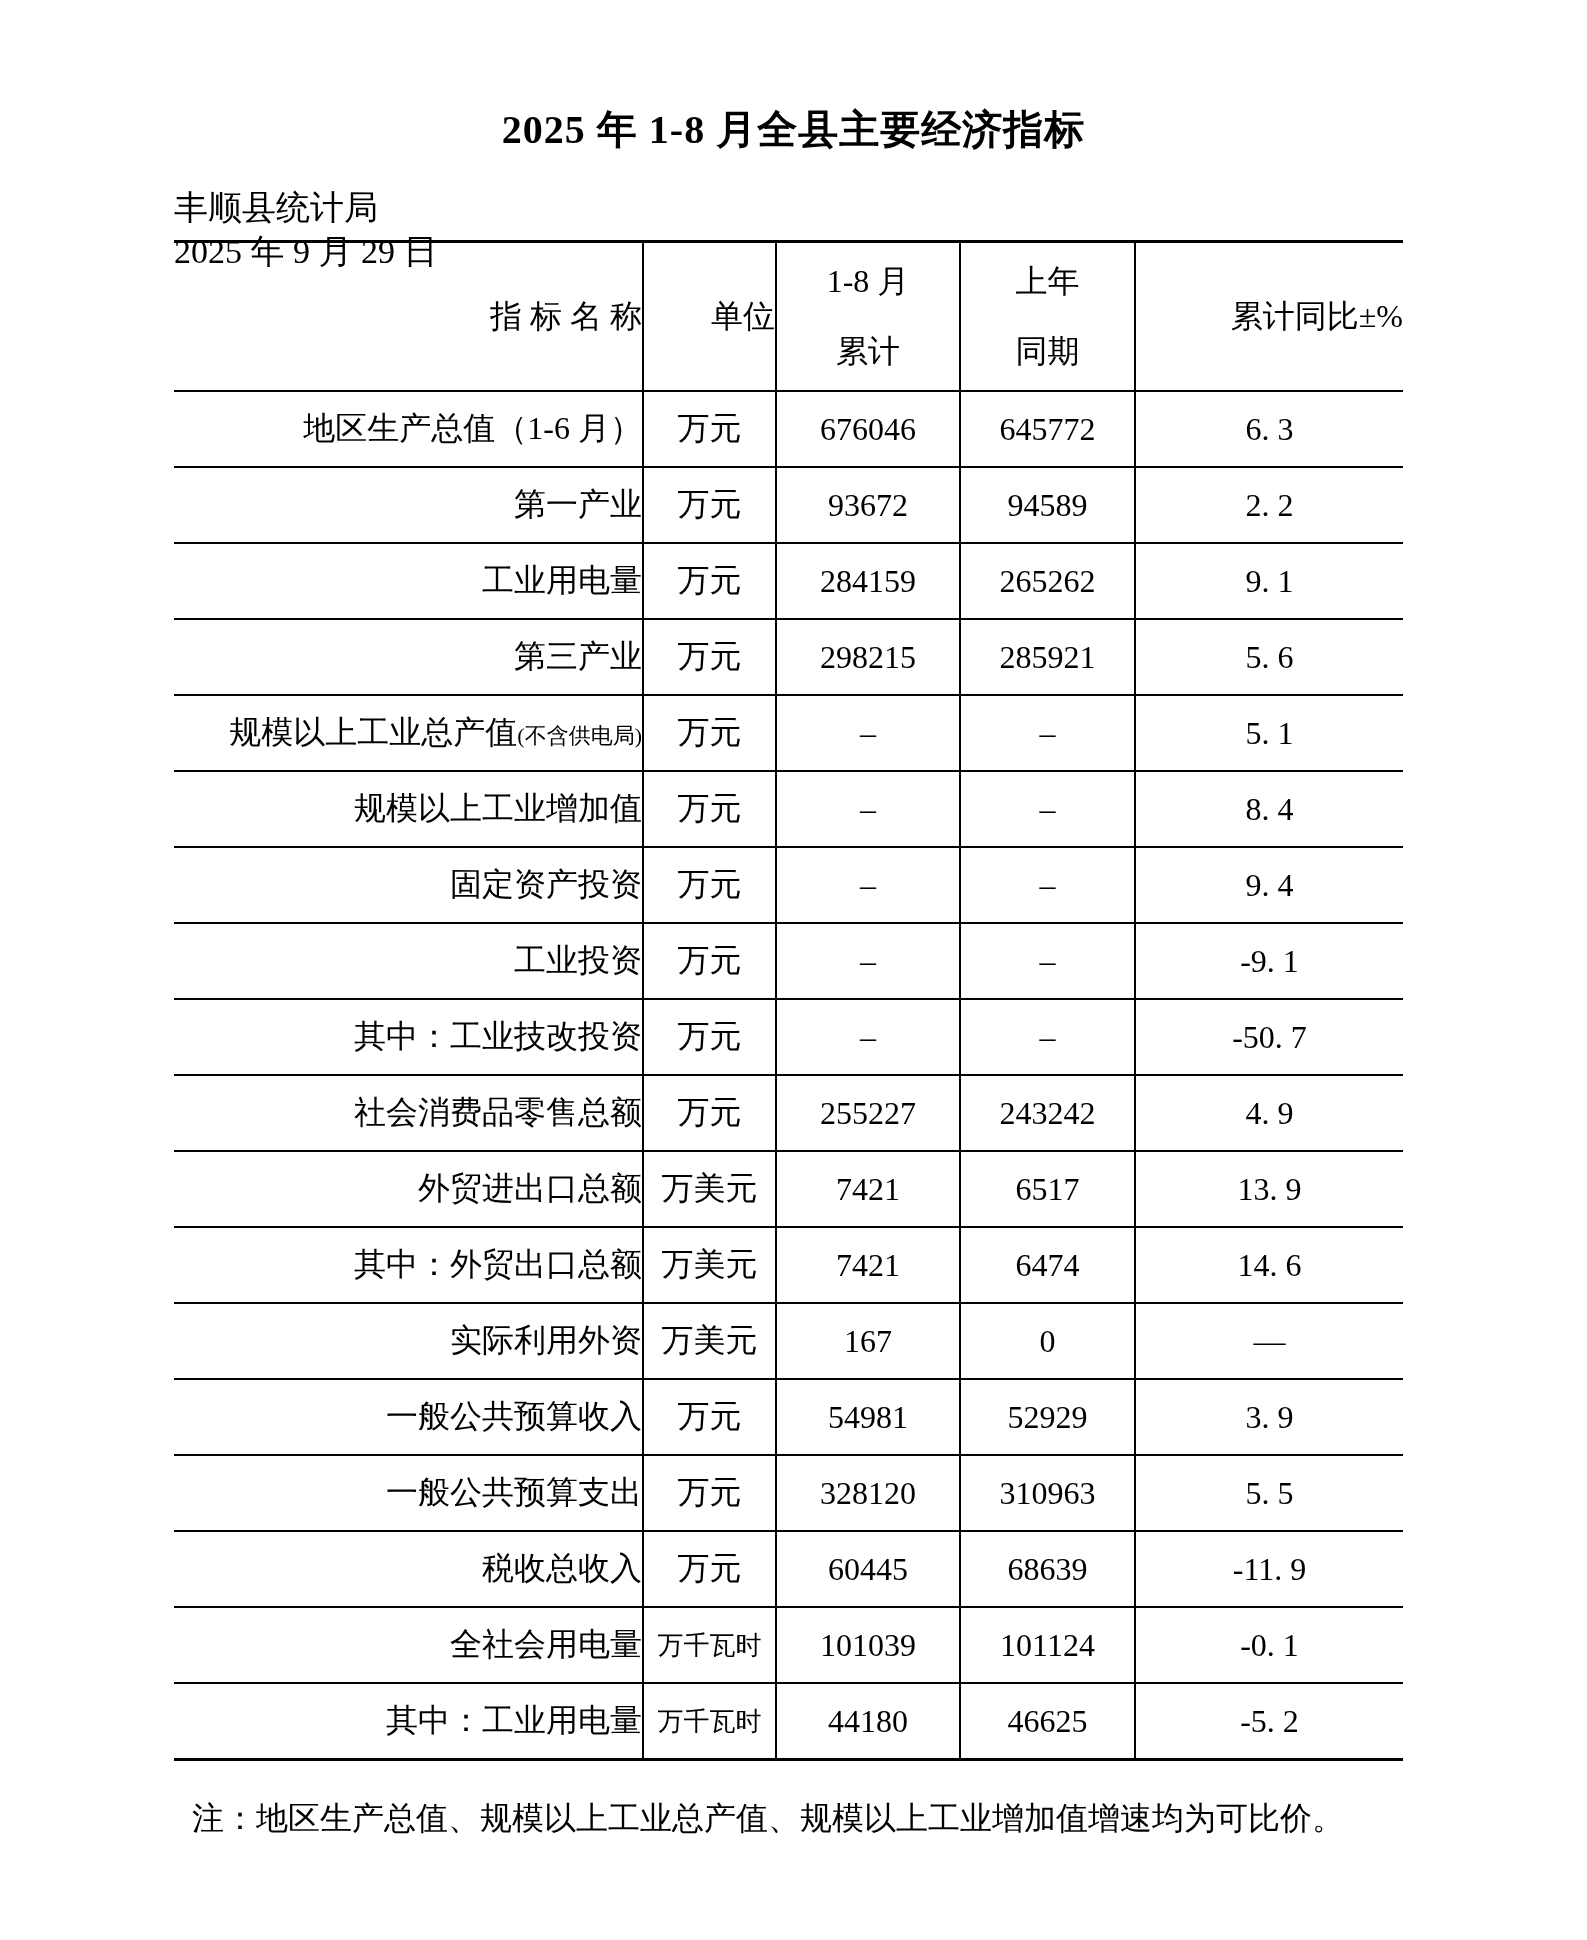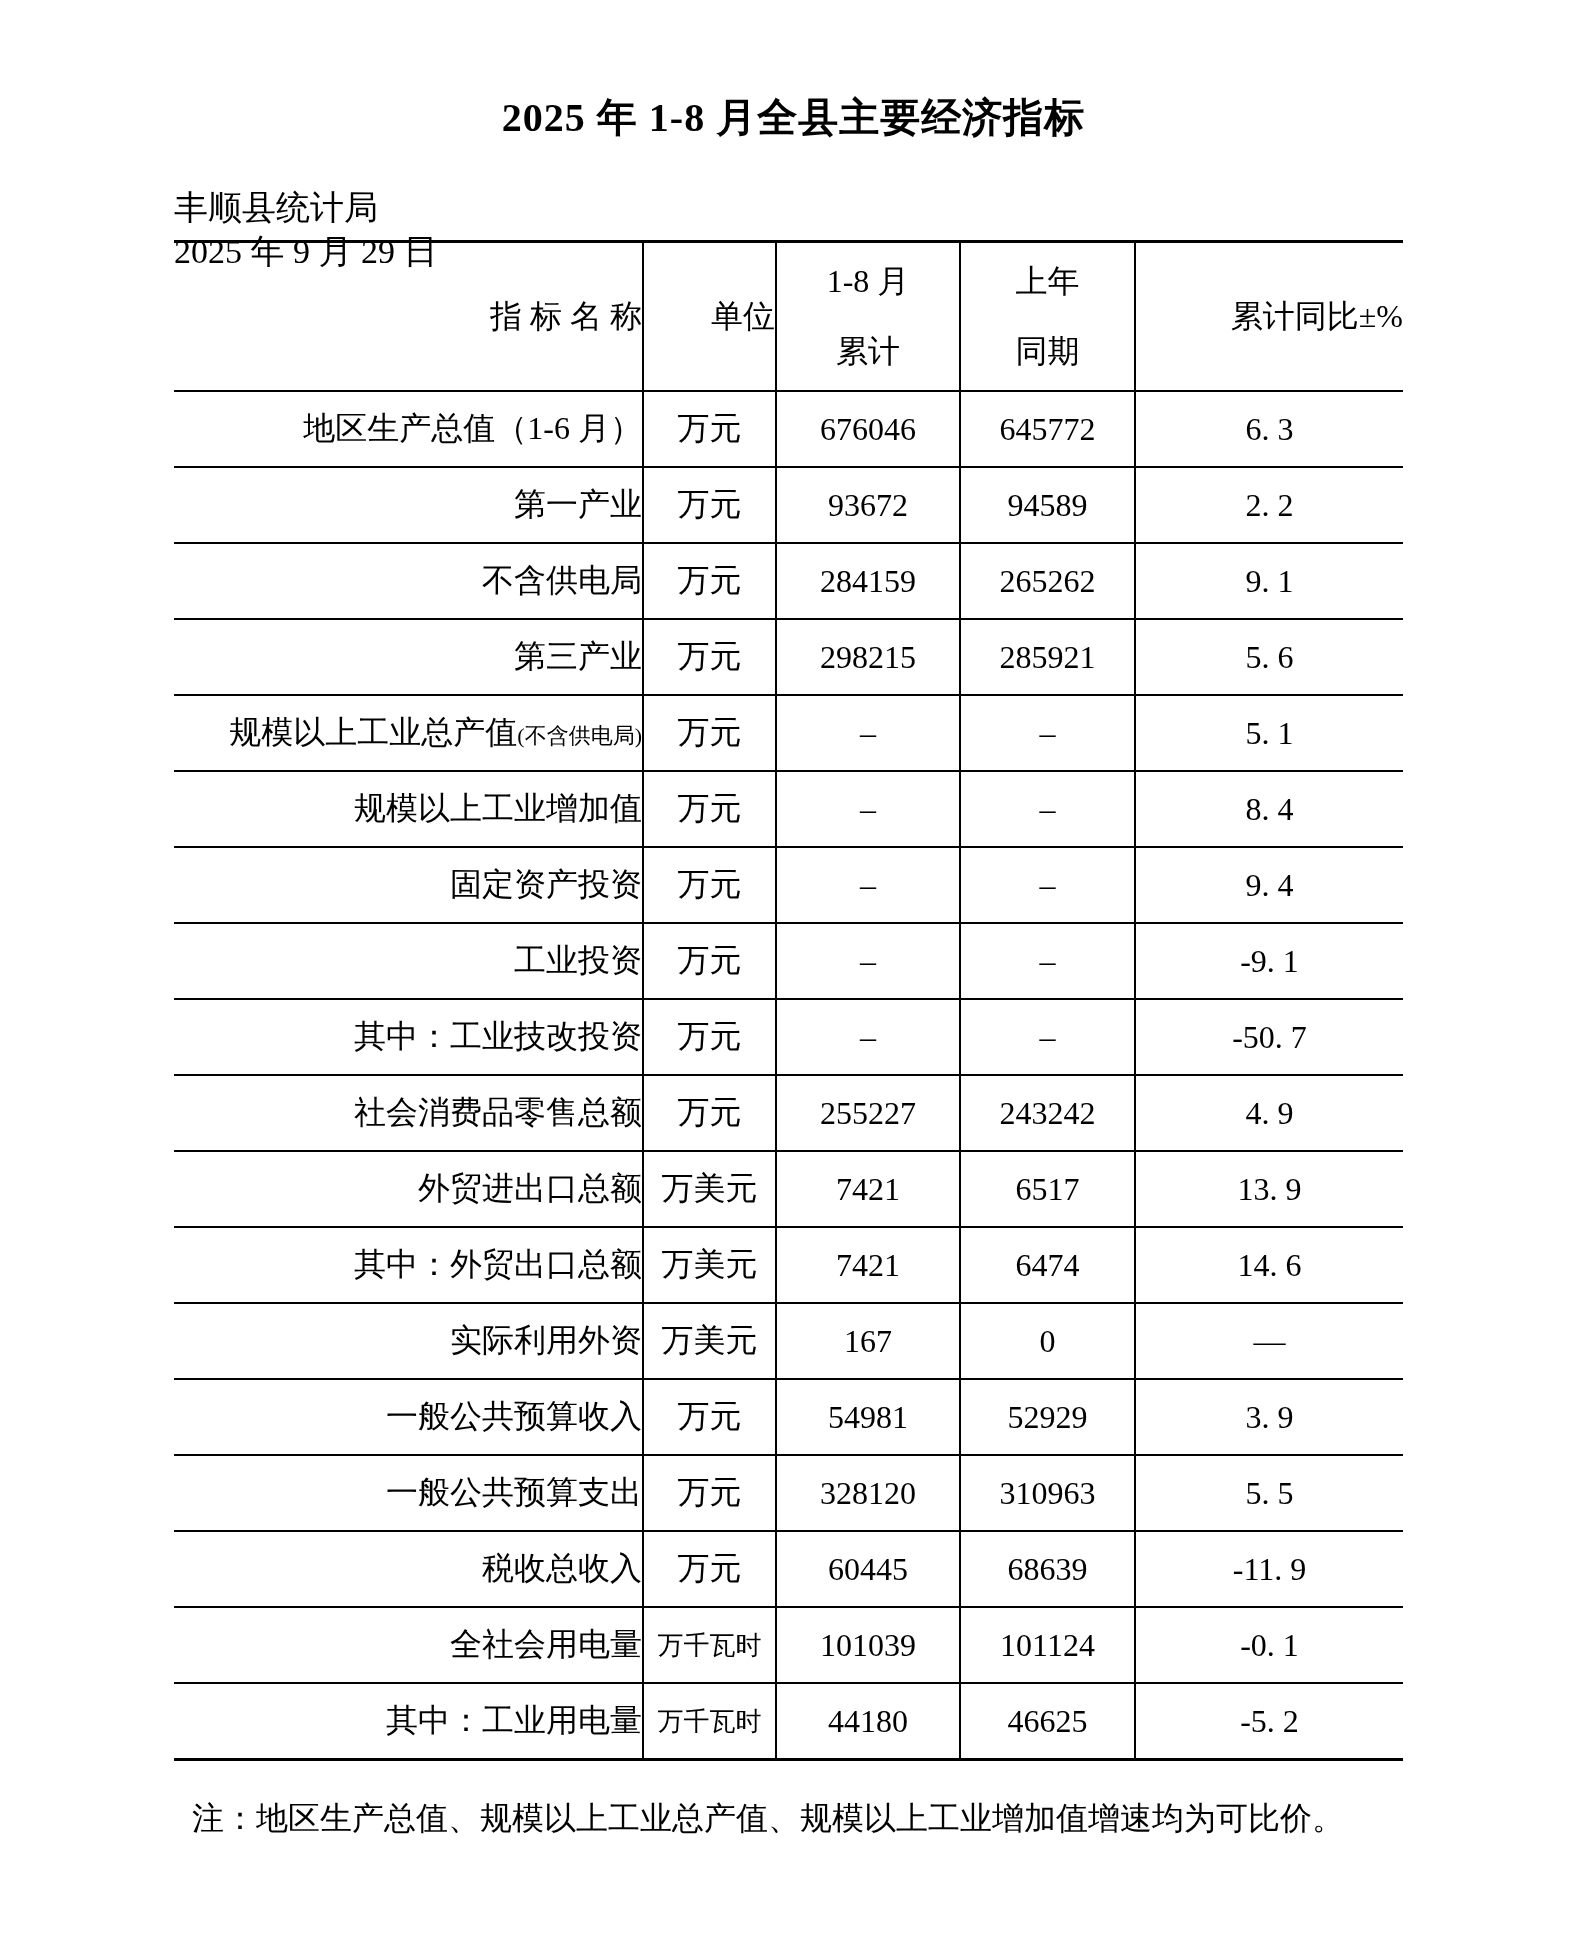--- a/index.html
+++ b/index.html
@@ -3,21 +3,21 @@
 <meta charset="utf-8">
 <style>
   html,body { margin:0; padding:0; }
   body {
     width:1587px; height:1940px;
     background:#ffffff; color:#000000;
     font-family:"Liberation Serif","DejaVu Serif",serif;
     position:relative; overflow:hidden;
   }
   .title {
-    position:absolute; top:92px; left:0; width:1587px;
+    position:absolute; top:104px; left:0; width:1587px;
     text-align:center; font-size:40px; font-weight:bold;
     line-height:52px; letter-spacing:1px; white-space:nowrap;
   }
   .meta {
     position:absolute; top:186px; left:174px; width:1229px;
     display:flex; justify-content:space-between; align-items:baseline;
     font-size:34px; line-height:44px;flex-direction:column;
   }
   .table-wrap { position:absolute; top:240px; left:174px; width:1229px; }
   table.indicators {
@@ -90,21 +90,21 @@
           <td>6. 3</td>
         </tr>
         <tr>
           <td class="ind indent-1"><span>第一产业</span></td>
           <td>万元</td>
           <td>93672</td>
           <td>94589</td>
           <td>2. 2</td>
         </tr>
         <tr>
-          <td class="ind indent-1"><span>不含供电局</span></td>
+          <td class="ind indent-1"><span>工业用电量</span></td>
           <td>万元</td>
           <td>284159</td>
           <td>265262</td>
           <td>9. 1</td>
         </tr>
         <tr>
           <td class="ind indent-1"><span>第三产业</span></td>
           <td>万元</td>
           <td>298215</td>
           <td>285921</td>

